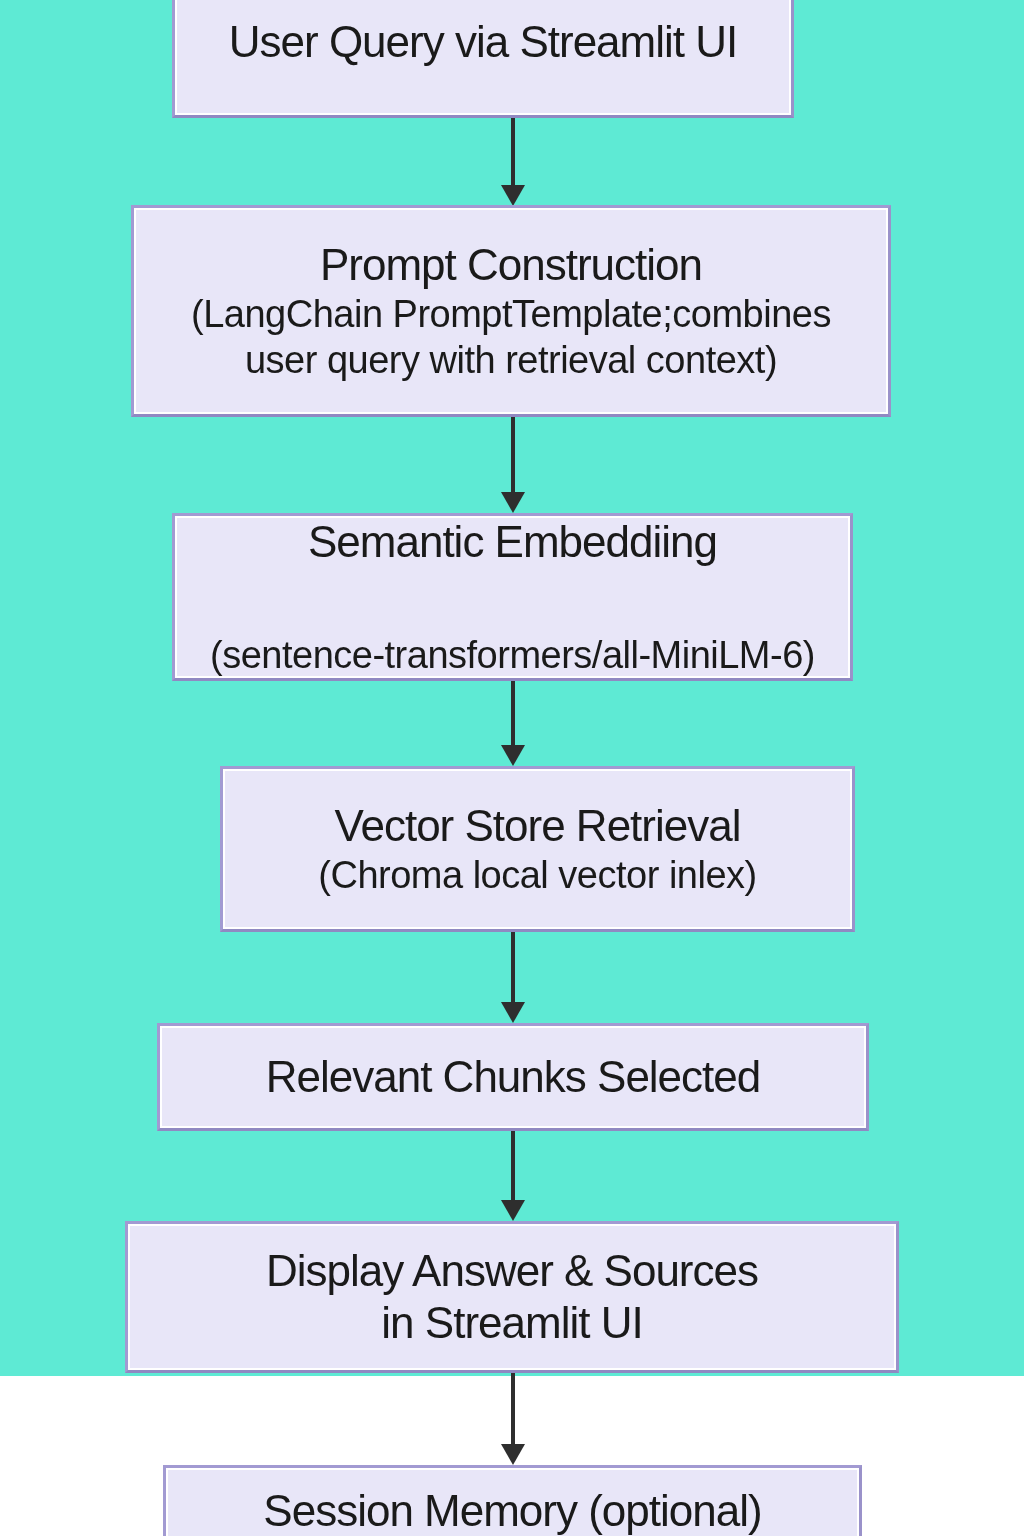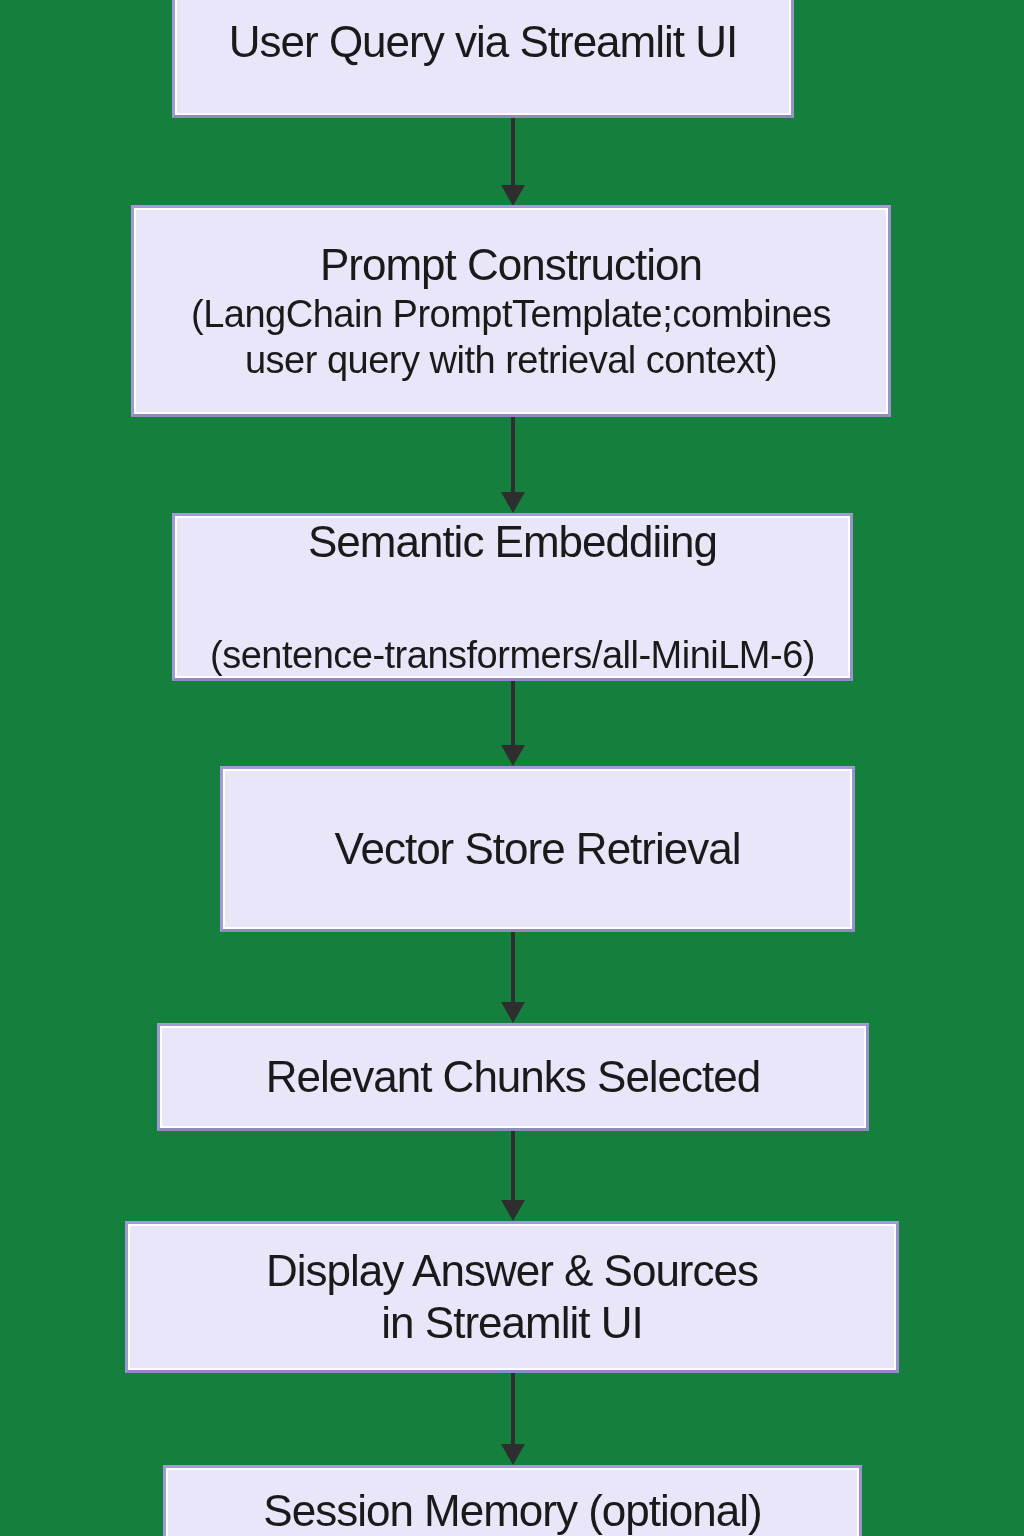--- a/index.html
+++ b/index.html
@@ -7,22 +7,22 @@
     padding: 0;
     width: 1024px;
     height: 1536px;
     overflow: hidden;
     background: #ffffff;
     font-family: "Liberation Sans", sans-serif;
   }
   .canvas {
     position: relative;
     width: 1024px;
-    height: 1536px;
-    background: #15803d;
+    height: 1376px;
+    background: #5eead4;
   }
   .node {
     position: absolute;
     box-sizing: border-box;
     background: #e8e6f8;
     border: 3px solid #a29ad2;
     border-bottom-color: #9089c2;
     border-right-color: #9a92ca;
     box-shadow: inset 0 0 0 2px #ffffff;
     display: flex;
@@ -96,20 +96,21 @@
     <div class="sub">(sentence-transformers/all-MiniLM-6)</div>
   </div>
 
   <div class="arrow" style="left:501px; top:681px; height:85px;">
     <div class="stem"></div>
     <div class="head"></div>
   </div>
 
   <div class="node" style="left:180px; top:766px; width:635px; height:166px;margin-left:40px;">
     <div class="title">Vector Store Retrieval</div>
+    <div class="sub">(Chroma local vector inlex)</div>
   </div>
 
   <div class="arrow" style="left:501px; top:932px; height:91px;">
     <div class="stem"></div>
     <div class="head"></div>
   </div>
 
   <div class="node" style="left:157px; top:1023px; width:712px; height:108px;">
     <div class="title">Relevant Chunks Selected</div>
   </div>

